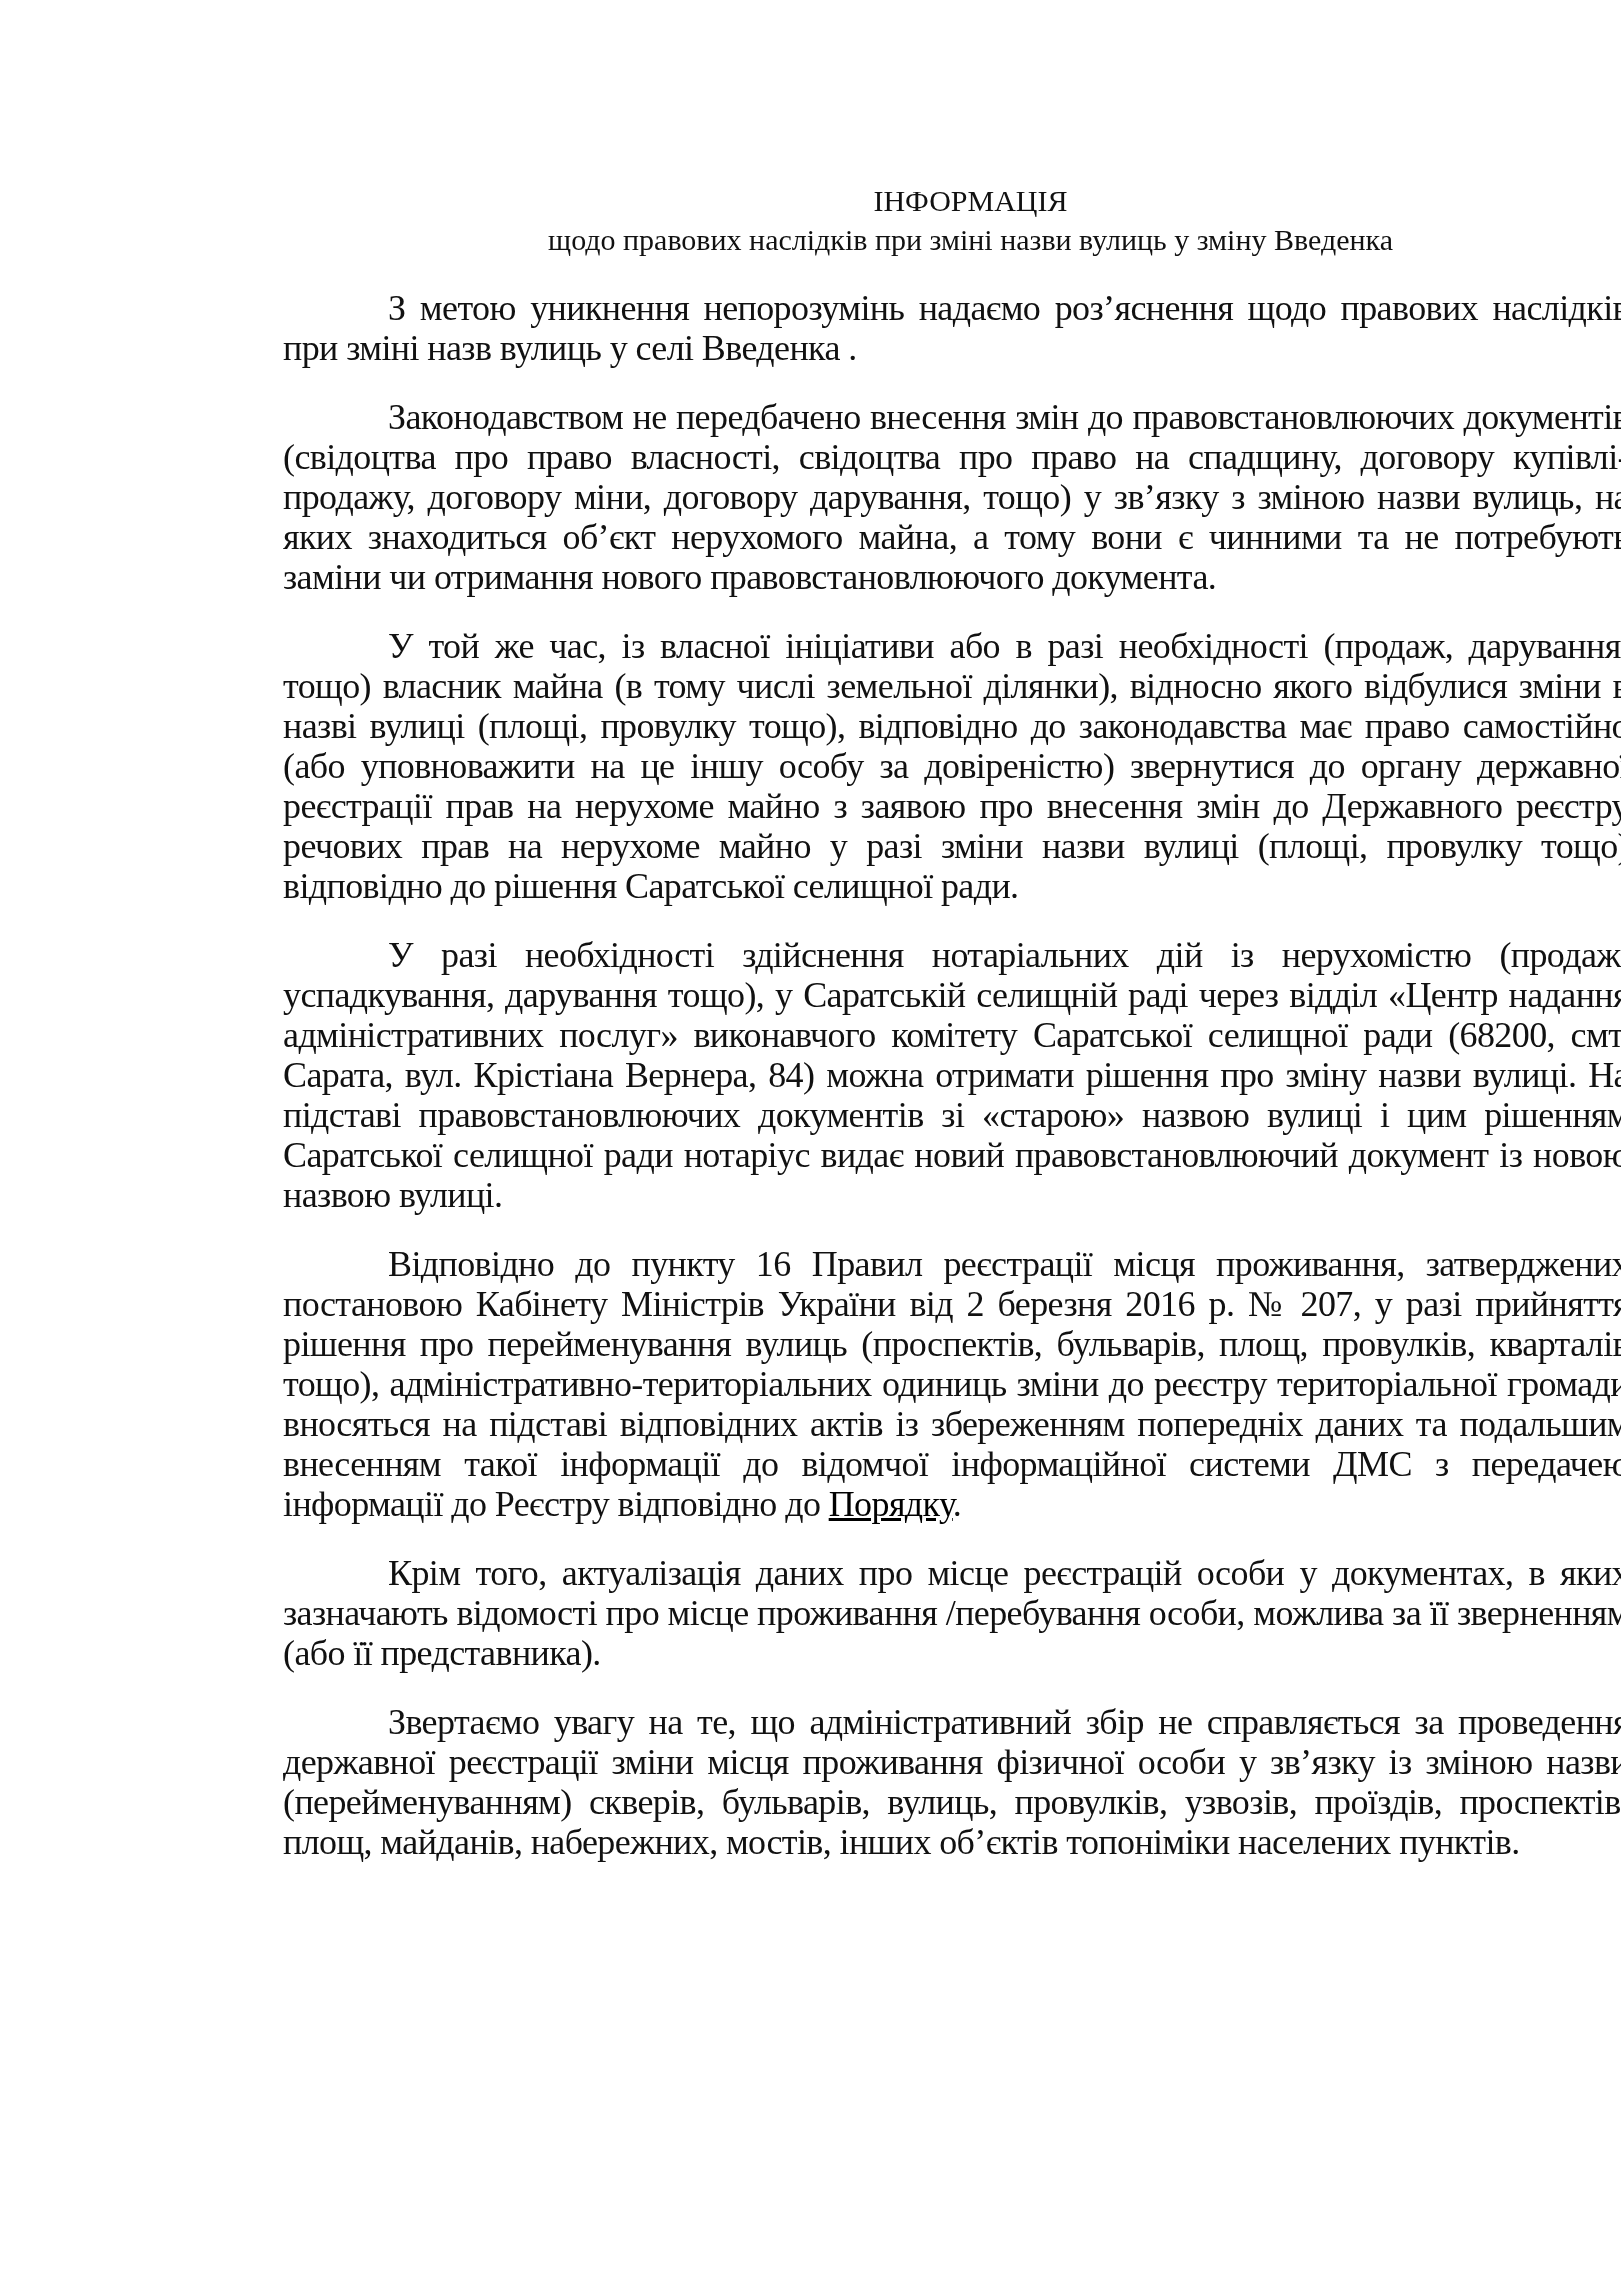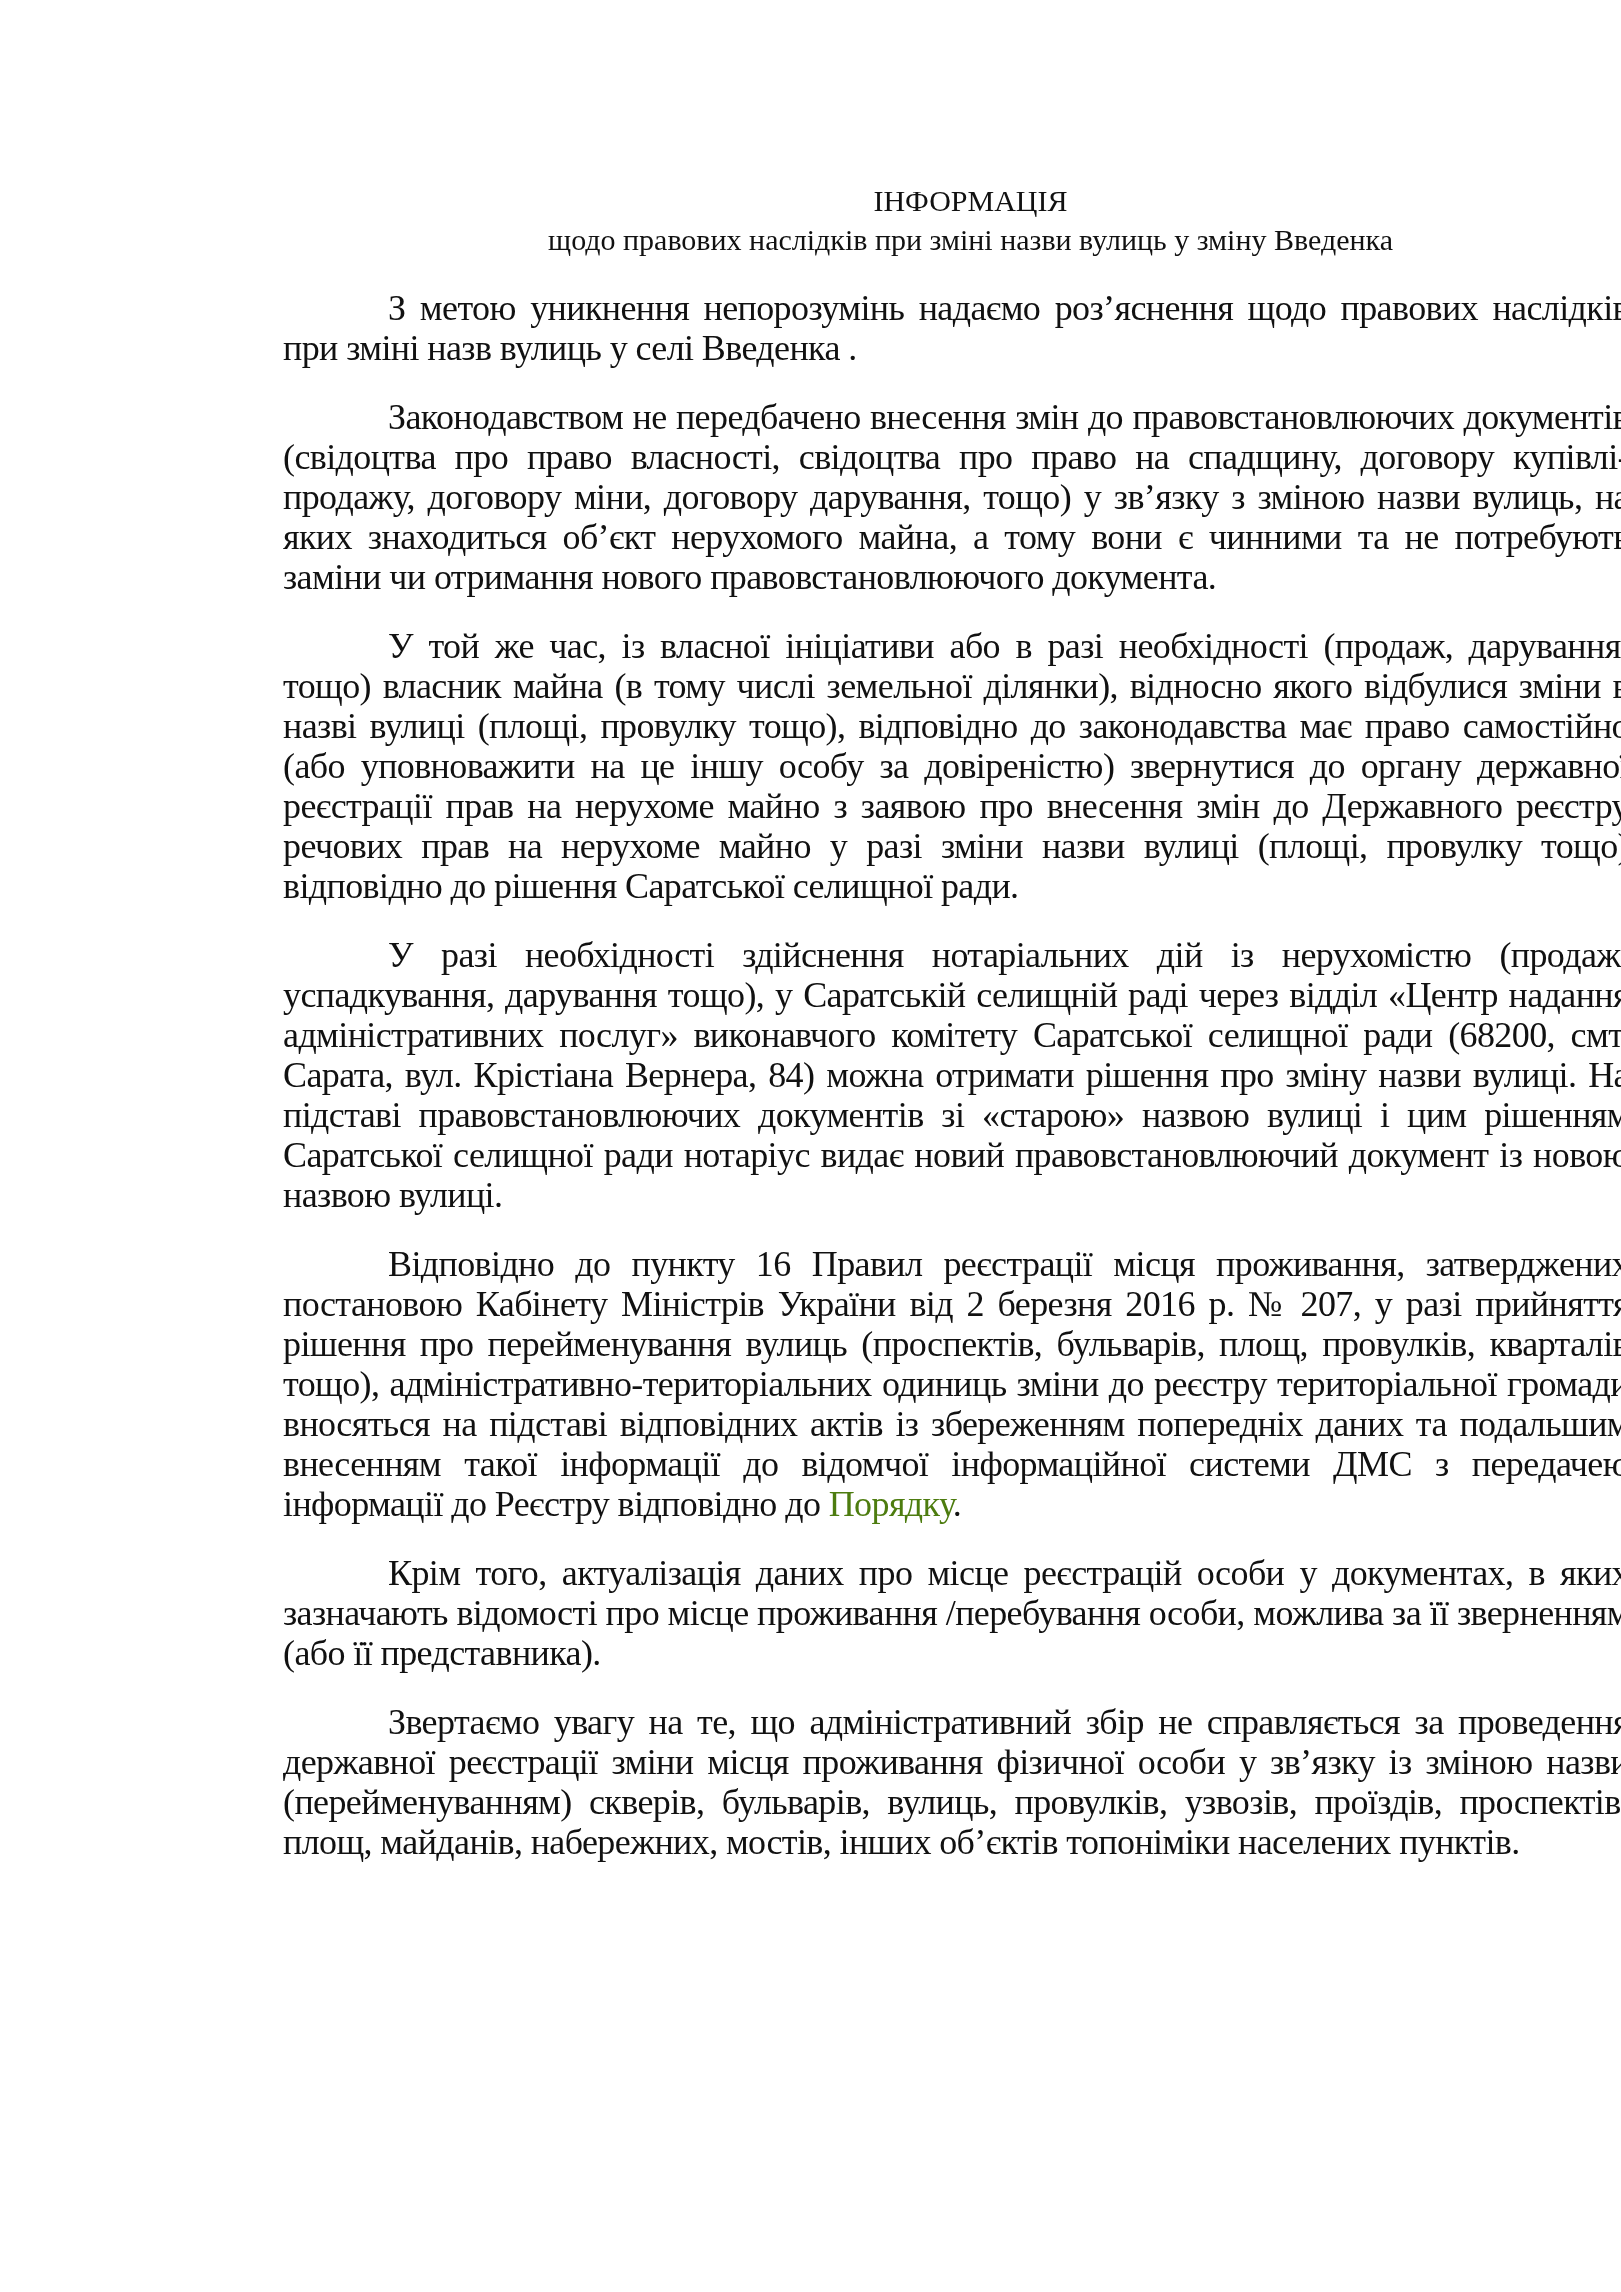--- a/index.html
+++ b/index.html
@@ -41,21 +41,22 @@
     .para {
       font-size: 36px;
       line-height: 40px;
       text-align: justify;
       text-indent: 105px;
       margin: 0 0 29px 0;
       letter-spacing: -0.6px;
       word-spacing: 0px;
     }
     .link {
-      color: #4d7c0f;
+      text-decoration: underline;
+      color: #000000;
       cursor: pointer;
     }
   </style>
 </head>
 <body>
 
 <div class="page">
   <h1 class="title">ІНФОРМАЦІЯ</h1>
   <h2 class="subtitle">щодо правових наслідків при зміні назви вулиць у  зміну Введенка</h2>
 

